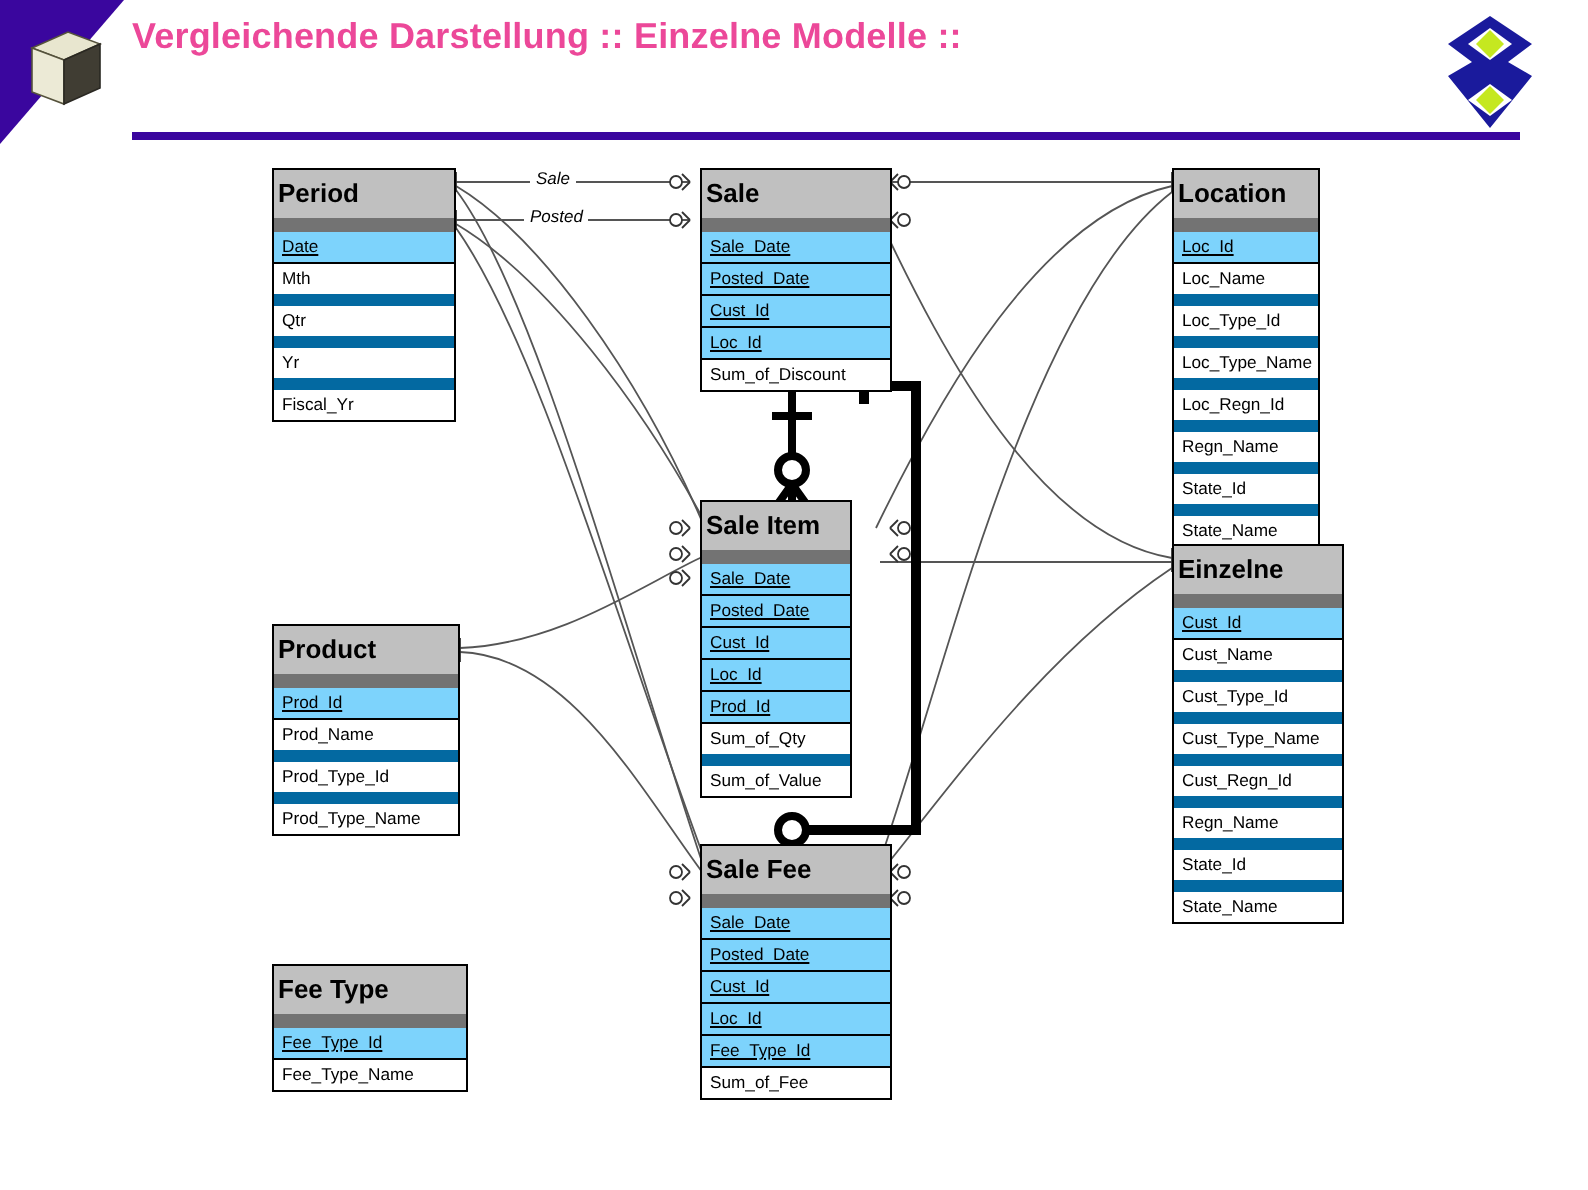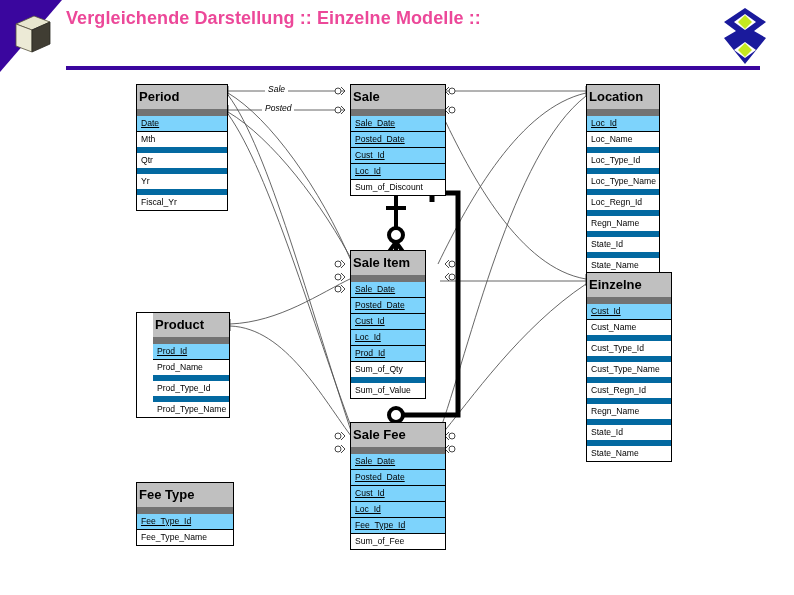--- a/index.html
+++ b/index.html
@@ -272,21 +272,21 @@
     <div class="entity-title">Sale Item</div>
     <div class="attr pk">Sale_Date</div>
     <div class="attr pk">Posted_Date</div>
     <div class="attr pk">Cust_Id</div>
     <div class="attr pk">Loc_Id</div>
     <div class="attr pk">Prod_Id</div>
     <div class="attr">Sum_of_Qty</div>
     <div class="attr">Sum_of_Value</div>
   </div>
 
-  <div class="entity" id="ent-product" style="left:136px; top:234px; width:94px;padding-left:16px;">
+  <div class="entity" id="ent-product" style="left:136px; top:234px; width:94px;">
     <div class="entity-title">Product</div>
     <div class="attr pk">Prod_Id</div>
     <div class="attr">Prod_Name</div>
     <div class="attr">Prod_Type_Id</div>
     <div class="attr">Prod_Type_Name</div>
   </div>
 
   <div class="entity" id="ent-customer" style="left:586px; top:194px; width:86px;">
     <div class="entity-title">Einzelne</div>
     <div class="attr pk">Cust_Id</div>

